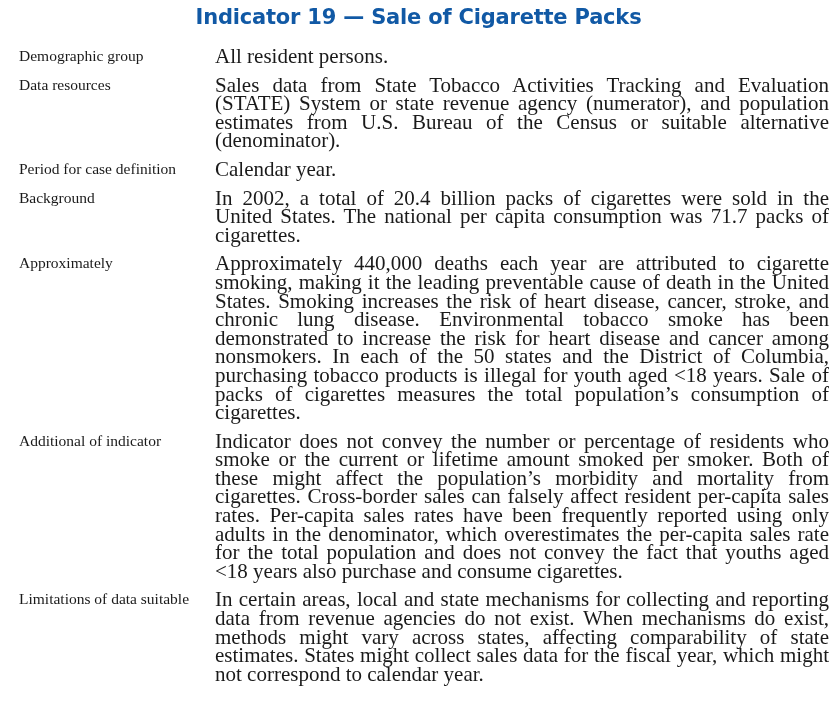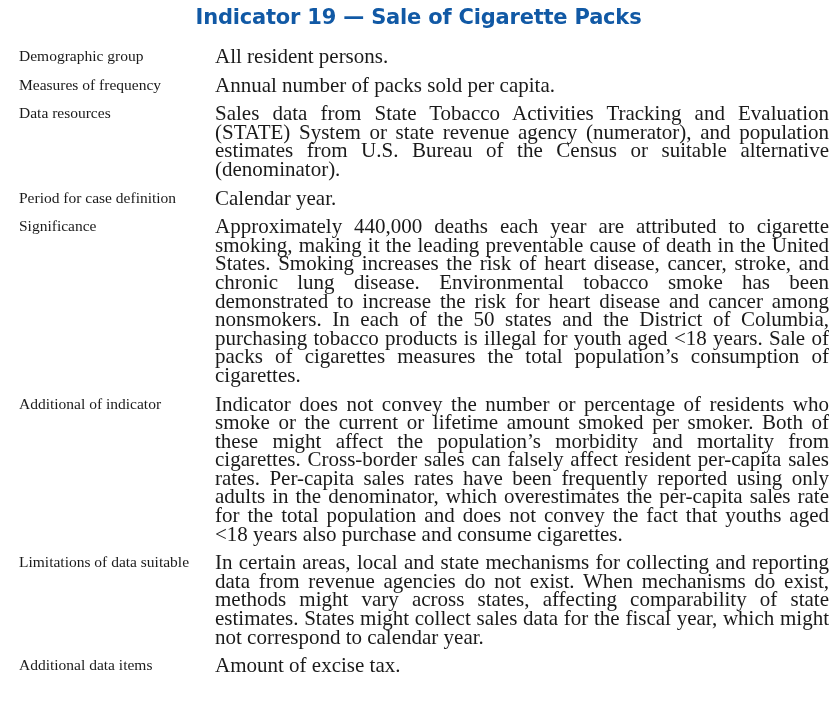--- a/index.html
+++ b/index.html
@@ -87,57 +87,51 @@
 
   <table class="indicator-table">
     <tbody>
         <tr class="row">
           <td class="label-cell"><span>Demographic group</span></td>
           <td class="value-cell">
             <p>All resident persons.</p>
           </td>
         </tr>
         <tr class="row">
-          <td class="label-cell"><span>Measures of frequency</span></td>
-          <td class="value-cell">
-            <p>Annual number of packs sold per capita.</p>
-          </td>
-        </tr>
-        <tr class="row">
           <td class="label-cell"><span>Data resources</span></td>
           <td class="value-cell">
             <p>Sales data from State Tobacco Activities Tracking and Evaluation (STATE) System or state revenue agency (numerator), and population estimates from U.S. Bureau of the Census or suitable alternative (denominator).</p>
           </td>
         </tr>
         <tr class="row">
           <td class="label-cell"><span>Period for case definition</span></td>
           <td class="value-cell">
             <p>Calendar year.</p>
           </td>
         </tr>
         <tr class="row">
-          <td class="label-cell"><span>Significance</span></td>
+          <td class="label-cell"><span>Background</span></td>
+          <td class="value-cell">
+            <p>In 2002, a total of 20.4 billion packs of cigarettes were sold in the United States. The national per capita consumption was 71.7 packs of cigarettes.</p>
+          </td>
+        </tr>
+        <tr class="row">
+          <td class="label-cell"><span>Approximately</span></td>
           <td class="value-cell">
             <p>Approximately 440,000 deaths each year are attributed to cigarette smoking, making it the leading preventable cause of death in the United States. Smoking increases the risk of heart disease, cancer, stroke, and chronic lung disease. Environmental tobacco smoke has been demonstrated to increase the risk for heart disease and cancer among nonsmokers. In each of the 50 states and the District of Columbia, purchasing tobacco products is illegal for youth aged &lt;18 years. Sale of packs of cigarettes measures the total population’s consumption of cigarettes.</p>
           </td>
         </tr>
         <tr class="row">
           <td class="label-cell"><span>Additional of indicator</span></td>
           <td class="value-cell">
             <p>Indicator does not convey the number or percentage of residents who smoke or the current or lifetime amount smoked per smoker. Both of these might affect the population’s morbidity and mortality from cigarettes. Cross-border sales can falsely affect resident per-capita sales rates. Per-capita sales rates have been frequently reported using only adults in the denominator, which overestimates the per-capita sales rate for the total population and does not convey the fact that youths aged &lt;18 years also purchase and consume cigarettes.</p>
           </td>
         </tr>
         <tr class="row">
           <td class="label-cell"><span>Limitations of data suitable</span></td>
           <td class="value-cell">
             <p>In certain areas, local and state mechanisms for collecting and reporting data from revenue agencies do not exist. When mechanisms do exist, methods might vary across states, affecting comparability of state estimates. States might collect sales data for the fiscal year, which might not correspond to calendar year.</p>
           </td>
         </tr>
-        <tr class="row">
-          <td class="label-cell"><span>Additional data items</span></td>
-          <td class="value-cell">
-            <p>Amount of excise tax.</p>
-          </td>
-        </tr>
       </tbody>
   </table>
 
 </div>
 
 </body></html>

